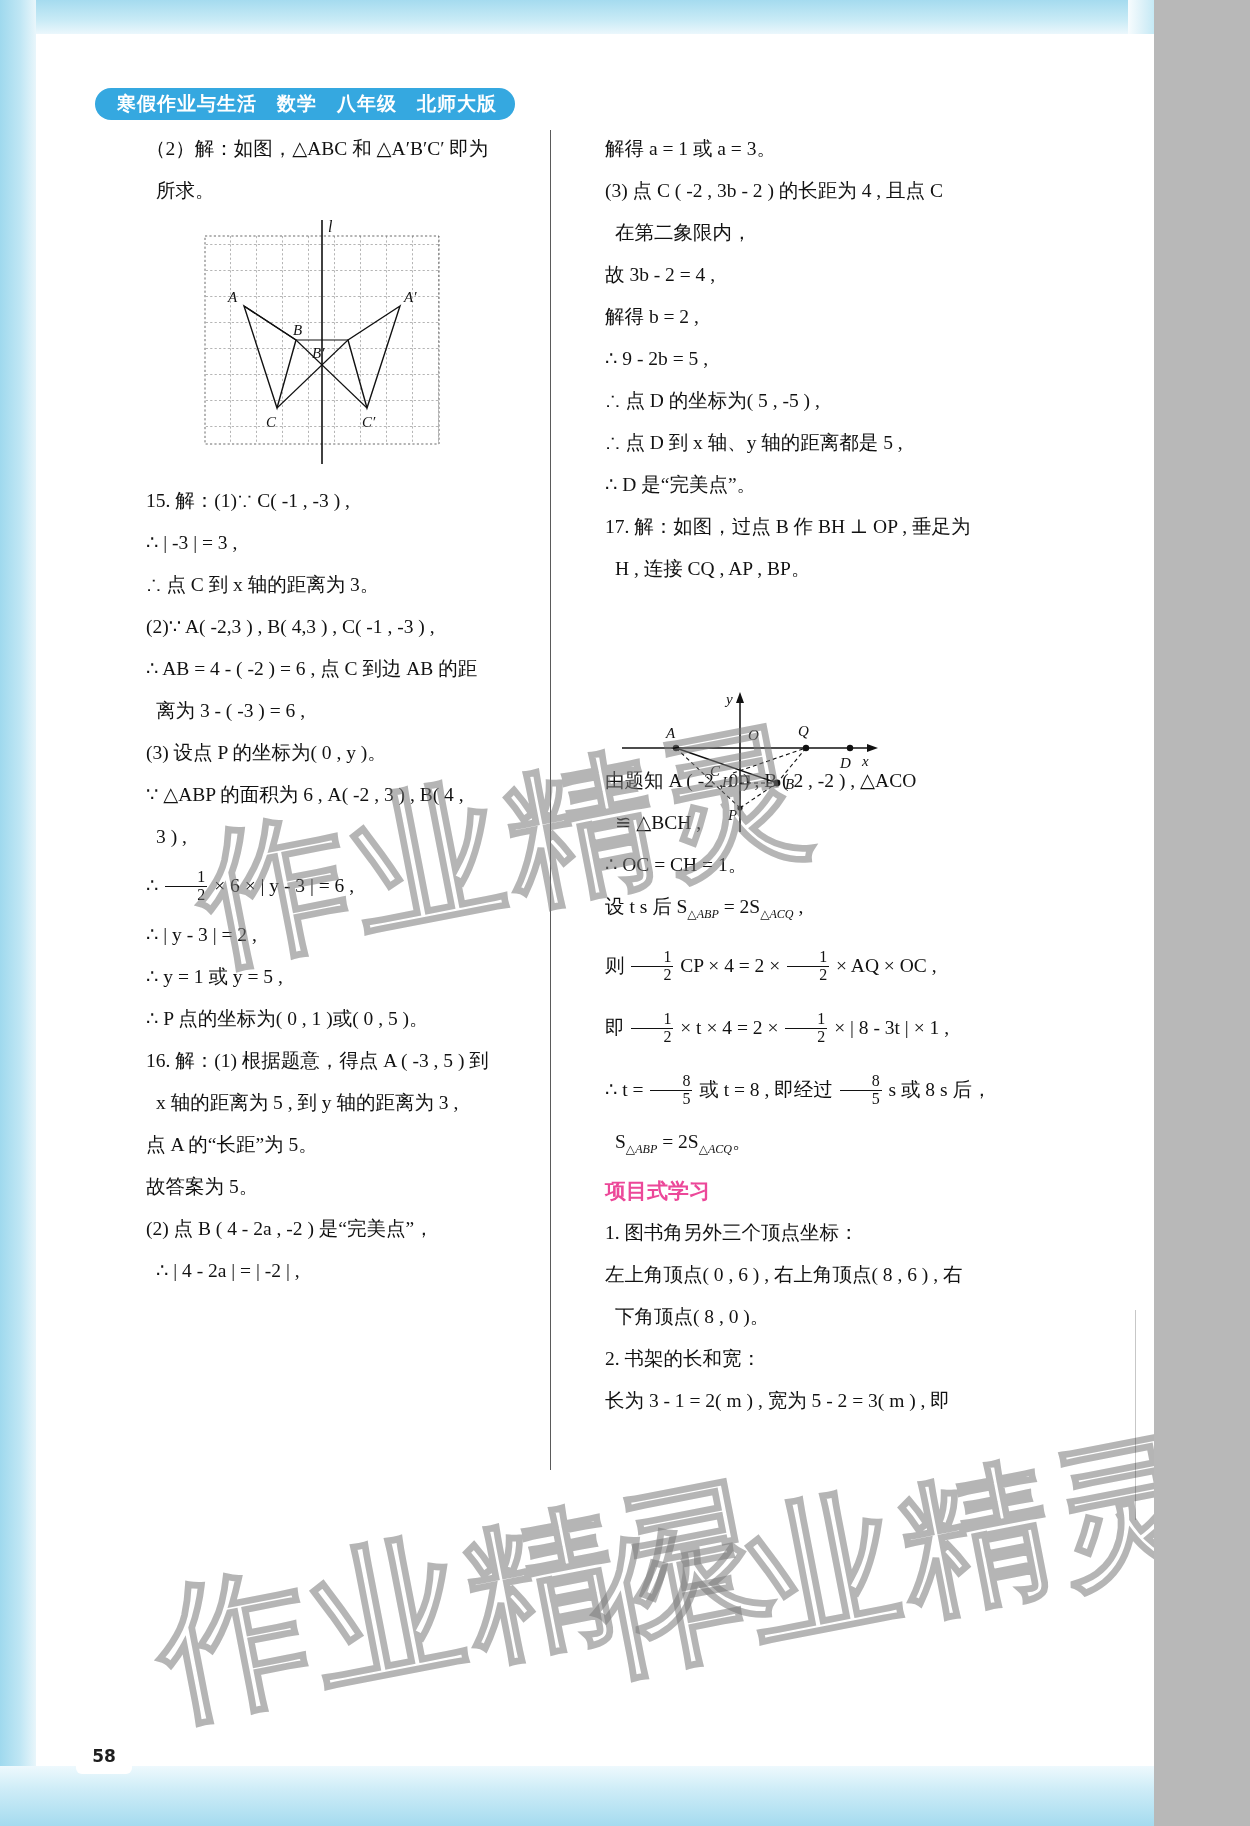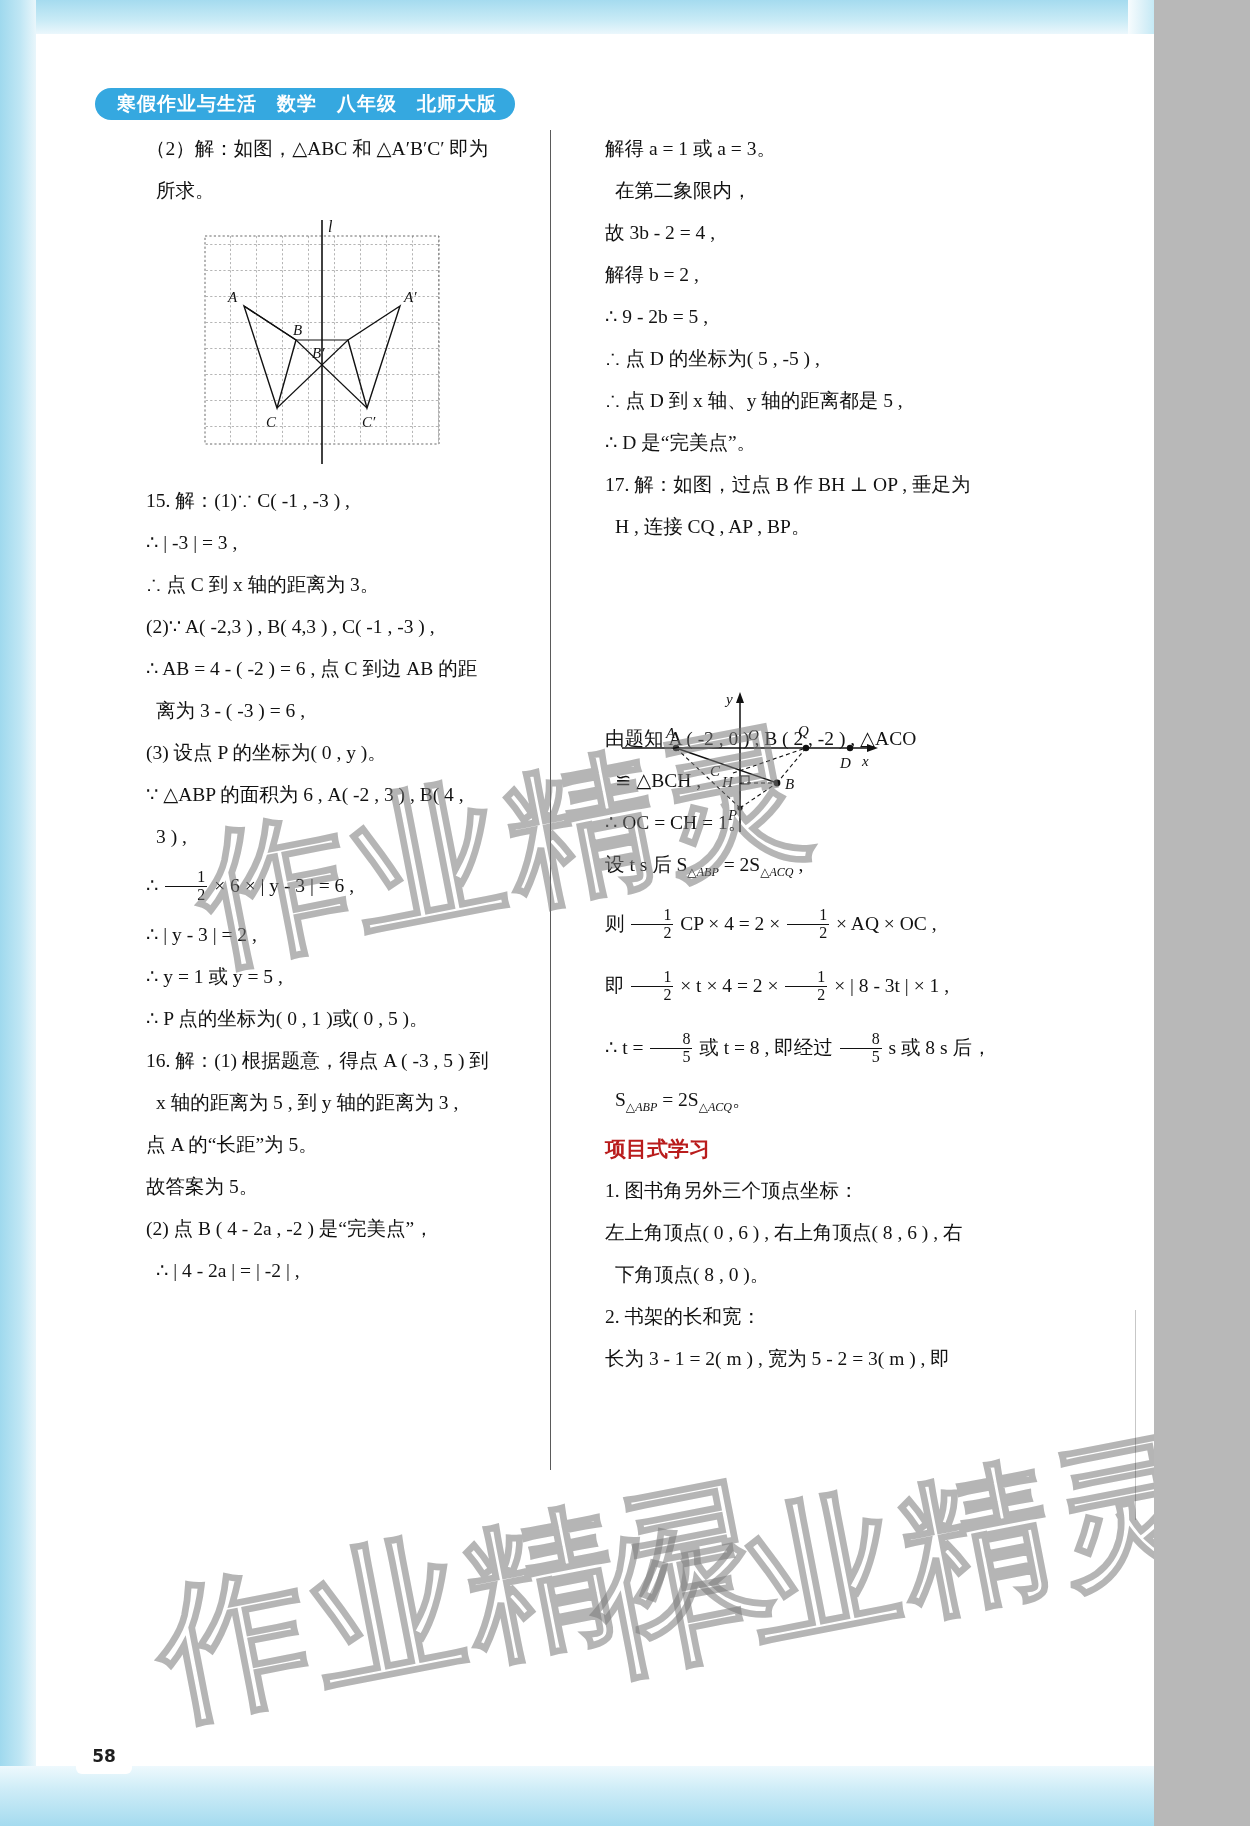--- a/index.html
+++ b/index.html
@@ -122,21 +122,21 @@
   .fig2 {
     position: absolute;
     left: 600px;
     top: 690px;
     width: 330px;
     height: 150px;
   }
 
   
   .sect-head {
-    color: #b91c1c;
+    color: #ec4899;
     font-family: "DejaVu Sans", "Liberation Sans", sans-serif;
     font-weight: bold;
     font-size: 21px;
     margin: 4px 0 2px 0;
     text-indent: 0;
   }
 
   
   .pagenum-box {
     position: absolute;
@@ -278,20 +278,21 @@
       <text x="193" y="117" font-family="Liberation Serif, serif" font-style="italic" font-size="15" fill="#111">B</text>
       <text x="212" y="140" font-family="Liberation Serif, serif" font-style="italic" font-size="15" fill="#111">B′</text>
       <text x="166" y="209" font-family="Liberation Serif, serif" font-style="italic" font-size="15" fill="#111">C</text>
       <text x="262" y="209" font-family="Liberation Serif, serif" font-style="italic" font-size="15" fill="#111">C′</text>
     </svg>
   </div>
 
   <div class="col col-right">
 
     <p class="ln">解得 a = 1 或 a = 3。</p>
+    <p class="ln">(3) 点 C ( -2 , 3b - 2 ) 的长距为 4 , 且点 C</p>
     <p class="ln noind">在第二象限内，</p>
     <p class="ln">故 3b - 2 = 4 ,</p>
     <p class="ln">解得 b = 2 ,</p>
     <p class="ln">∴ 9 - 2b = 5 ,</p>
     <p class="ln">∴ 点 D 的坐标为( 5 , -5 ) ,</p>
     <p class="ln">∴ 点 D 到 x 轴、y 轴的距离都是 5 ,</p>
     <p class="ln">∴ D 是“完美点”。</p>
 
     <p class="ln">17. 解：如图，过点 B 作 BH ⊥ OP , 垂足为</p>
     <p class="ln noind">H , 连接 CQ , AP , BP。</p>

